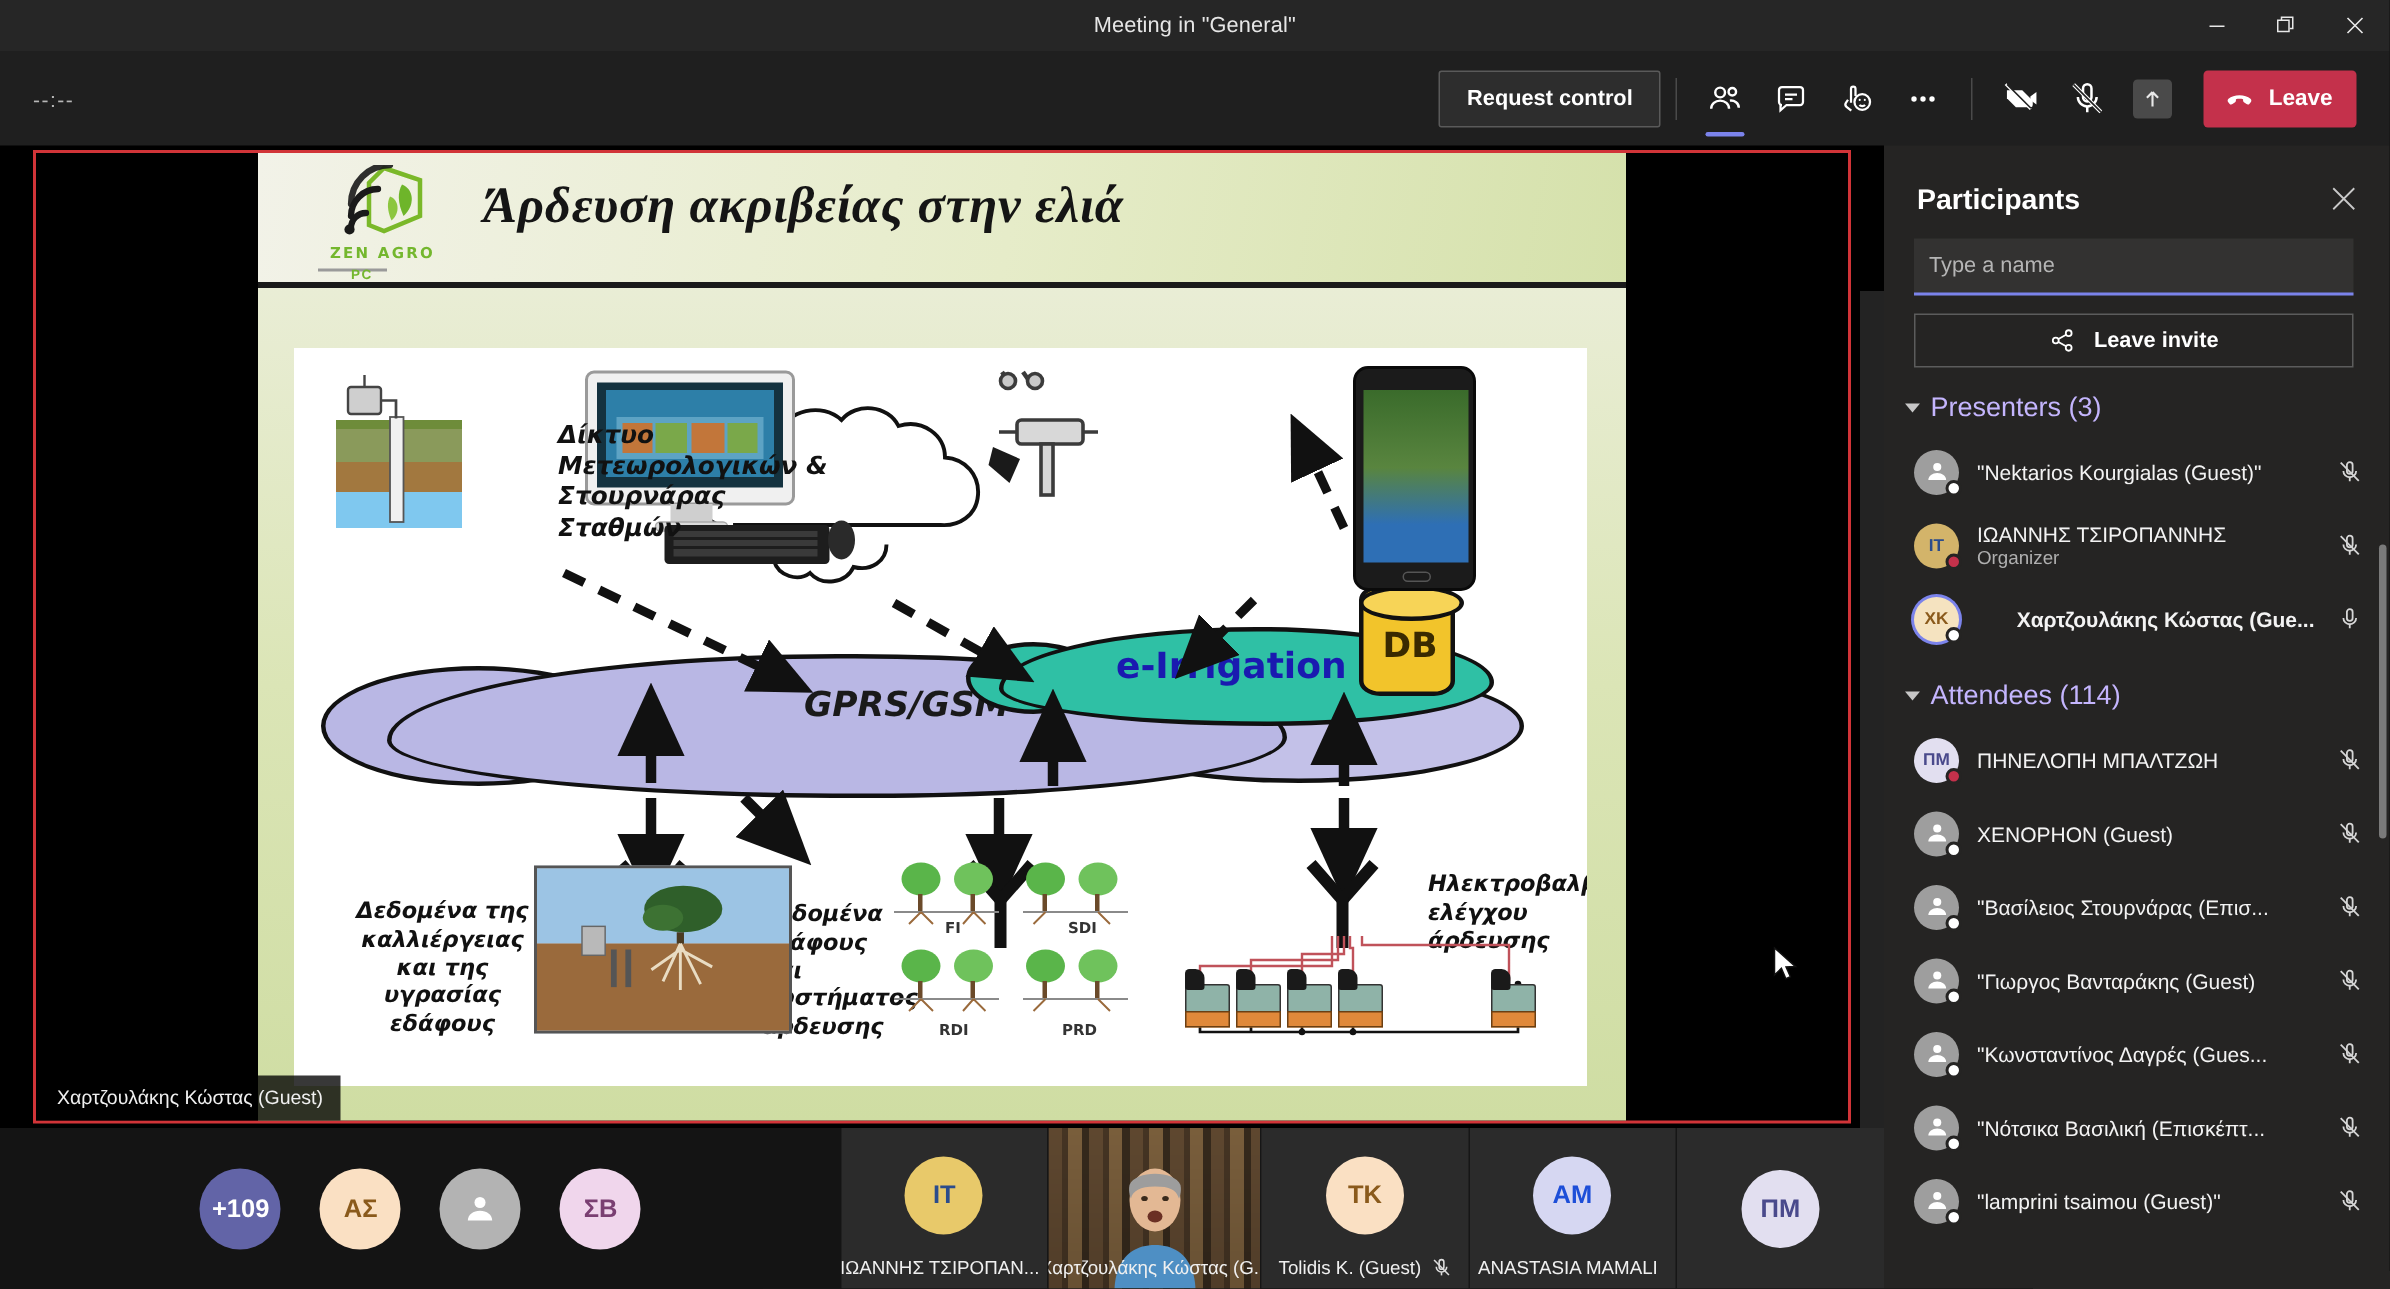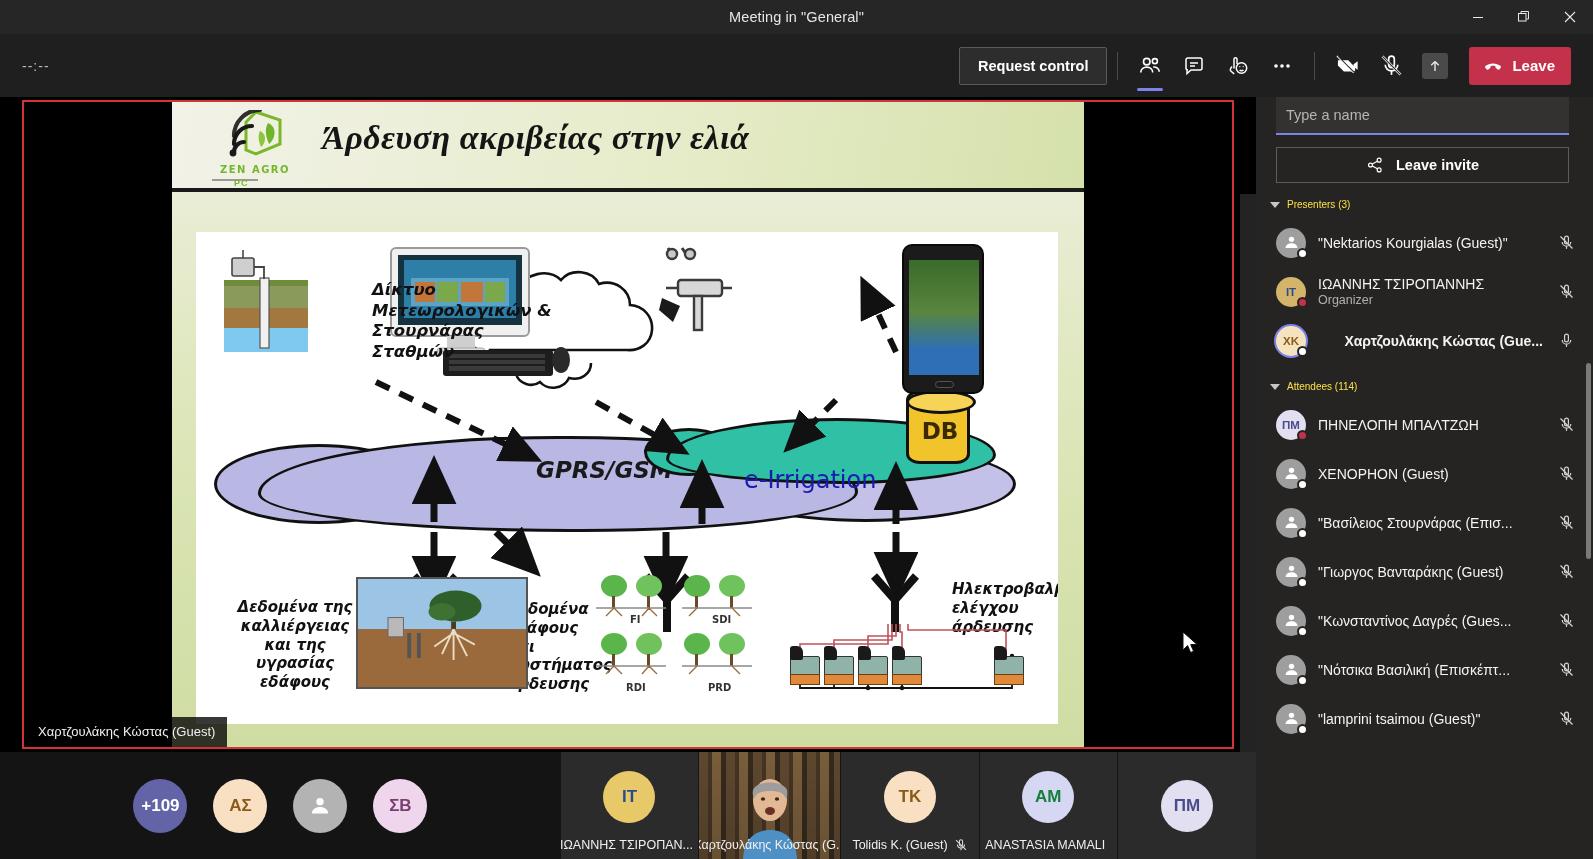--- a/index.html
+++ b/index.html
@@ -123,22 +123,22 @@
   .blob-eirr {
     position: absolute; left: 470px; top: 186px; width: 330px; height: 66px;
     background: #2fc0a5; border: 3px solid #111;
     border-radius: 52% 48% 46% 54% / 62% 56% 44% 38%;
   }
   .blob-eirr-lobe {
     position: absolute; left: 448px; top: 196px; width: 90px; height: 48px;
     background: #2fc0a5; border: 3px solid #111; border-radius: 50%;
   }
   .eirr-text {
-    position: absolute; left: 548px; top: 198px; font-size: 24px; font-weight: normal;
-    color: #1a1ab0; font-family: "DejaVu Sans", sans-serif; margin-top: 36px;
+    position: absolute; left: 548px; top: 198px; font-size: 24px; font-weight: bold;
+    color: #1a1ab0; font-family: "DejaVu Sans", sans-serif;
   }
   .gprs-text {
     position: absolute; left: 340px; top: 224px; font-size: 23px; font-weight: bold;
     color: #1a1a1a; font-family: "DejaVu Sans", sans-serif;
   }
   .db-cyl {
     position: absolute; left: 710px; top: 158px; width: 64px; height: 74px;
     background: #f2c42b; border: 3px solid #111; border-radius: 14px/10px;
   }
   .db-cyl::before {
@@ -245,22 +245,22 @@
     border-bottom: 2px solid #7b83eb; color: #e1e1e1; font-size: 14.5px;
     padding: 0 10px; width: 293px; font-family: "Liberation Sans", sans-serif;
   }
   .name-input::placeholder { color: #b5b5b5; }
   .share-invite {
     margin: 12px 20px 0 20px; width: 293px; height: 36px; background: transparent;
     border: 1px solid #5c5c5c; color: #fff; font-size: 14.5px; font-weight: bold;
     display: flex; align-items: center; justify-content: center; gap: 12px; cursor: pointer;
   }
   .group-head {
-    display: flex; align-items: center; gap: 7px; color: #fde047;
-    font-size: 10px; padding: 16px 20px 8px 14px; cursor: pointer;
+    display: flex; align-items: center; gap: 7px; color: #c4b5fd;
+    font-size: 18px; padding: 16px 20px 8px 14px; cursor: pointer;
   }
   .caret { width: 0; height: 0; border-left: 5px solid transparent; border-right: 5px solid transparent; border-top: 6px solid #c7c7c7; }
   .p-row {
     display: flex; align-items: center; gap: 12px; padding: 6px 16px 6px 20px;
     height: 49px; cursor: pointer;
   }
   .p-avatar {
     width: 30px; height: 30px; border-radius: 50%; flex: 0 0 30px; position: relative;
     display: flex; align-items: center; justify-content: center;
     font-size: 11.5px; font-weight: bold;
@@ -701,21 +701,21 @@
         <svg width="14" height="14" viewBox="0 0 24 24" fill="none" stroke="#ddd" stroke-width="1.8">
           <rect x="9.3" y="3" width="5.4" height="11" rx="2.7"></rect>
             <path d="M6 11.2a6 6 0 0012 0"></path>
             <path d="M12 17.3V21"></path>
             <path d="M3.5 3.5 L20.5 20.5"></path>
         </svg>
       </div>
     </div>
 
     <div class="tile">
-      <div class="tile-avatar" style="background:#d6d7f2;color:#15803d;">
+      <div class="tile-avatar" style="background:#d6d7f2;color:#1d4ed8;">
         <span>AM</span>
       </div>
       <div class="tile-name">
         <span>ANASTASIA MAMALI</span>
         <svg width="14" height="14" viewBox="0 0 24 24" fill="none" stroke="#ddd" stroke-width="1.8">
           <rect x="9.3" y="3" width="5.4" height="11" rx="2.7"></rect>
             <path d="M6 11.2a6 6 0 0012 0"></path>
             <path d="M12 17.3V21"></path>
             <path d="M3.5 3.5 L20.5 20.5"></path>
         </svg>
@@ -724,20 +724,28 @@
 
     <div class="tile" style="border-right:none;">
       <div class="tile-avatar" style="background:#e2dff0;color:#4a4a8c;margin-bottom:0;">
         <span>ΠΜ</span>
       </div>
     </div>
   </div>
 
   <div class="panel">
 
+    <div class="panel-head">
+      <div class="panel-title">Participants</div>
+      <div class="panel-close">
+        <svg width="17" height="17" viewBox="0 0 17 17" stroke="currentColor" stroke-width="1.2" fill="none">
+          <path d="M1.5 1.5 L15.5 15.5 M15.5 1.5 L1.5 15.5"></path>
+        </svg>
+      </div>
+    </div>
 
     <input class="name-input" type="text" placeholder="Type a name" style="">
 
     <div class="share-invite">
       <svg width="18" height="18" viewBox="0 0 24 24" fill="none" stroke="currentColor" stroke-width="1.6">
         <circle cx="17.5" cy="5.5" r="2.6"></circle>
           <circle cx="6" cy="12" r="2.6"></circle>
           <circle cx="17.5" cy="18.5" r="2.6"></circle>
         <path d="M8.4 10.7 15.2 6.9M8.4 13.3 15.2 17.1"></path>
       </svg>

